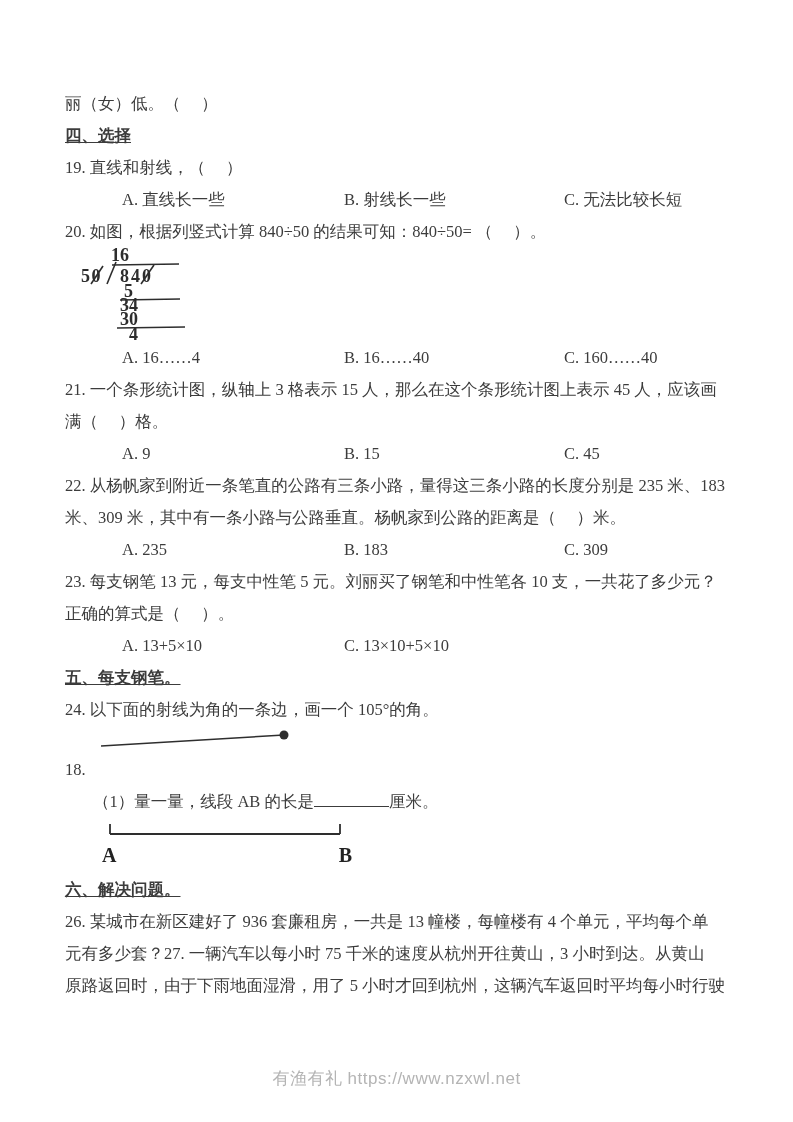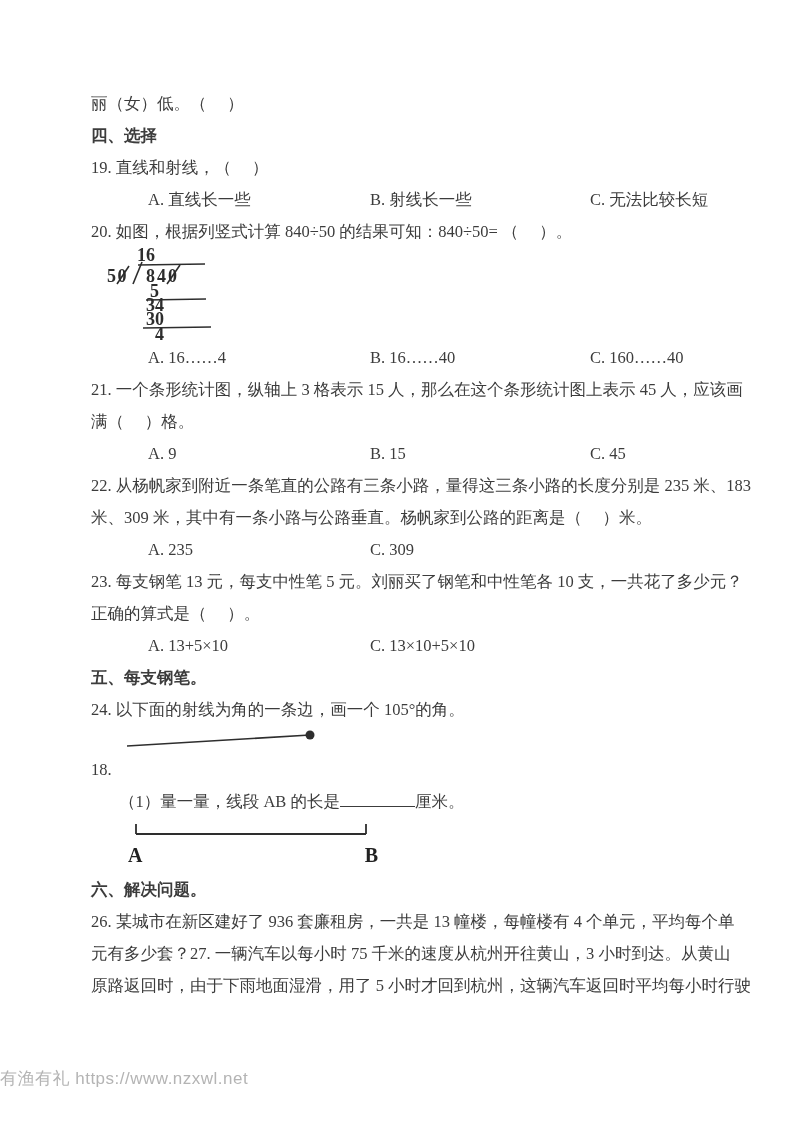--- a/index.html
+++ b/index.html
@@ -5,23 +5,23 @@
   html,body { margin:0; padding:0; background:#ffffff; }
   .page {
     position:relative;
     width:793px; height:1122px;
     background:#ffffff;
     overflow:hidden;
     font-family:"Liberation Serif","DejaVu Serif",serif;
     font-size:16.5px;
     color:#3c3c3c;
   }
-  .content { padding:88px 36px 0 91px; }
+  .content { padding:88px 36px 0 65px; }
   p.line { margin:0; line-height:32px; white-space:pre; }
-  p.heading { font-weight:bold; }
+  p.heading { font-weight:bold;text-decoration:underline; }
   .indent1 { padding-left:28px; }
   .opts { display:flex; line-height:32px; padding-left:18px; white-space:pre; }
   .opt-a { width:222px;margin-left:39px; }
   .opt-b { width:220px; }
   .opt-c { flex:1; }
   .division-figure { height:94px; margin-left:14px; }
   .division-svg text {
     font-family:"Liberation Serif","DejaVu Serif",serif;
     font-size:18px; font-weight:bold; fill:#2d2d2d;
   }
@@ -35,21 +35,21 @@
     width:250px; margin-top:1px;
     font-weight:bold; font-size:20px; color:#222;
   }
   .blank {
     display:inline-block; width:75px; height:15px;
     border-bottom:1.5px solid #3c3c3c;
     vertical-align:baseline;
   }
   .footer {
     position:absolute; left:0; right:0; bottom:32px;
-    text-align:left;
+    text-align:center;
     font-family:"Liberation Sans","DejaVu Sans",sans-serif;
     font-size:17px; color:#b4b4b4;
     letter-spacing:0.5px;
   }
 </style>
 </head>
 <body>
 
 <div class="page">
   <div class="content">
@@ -96,20 +96,21 @@
     <div class="opts">
       <span class="opt-a">A. 9</span>
       <span class="opt-b">B. 15</span>
       <span class="opt-c">C. 45</span>
     </div>
 
     <p class="line">22. 从杨帆家到附近一条笔直的公路有三条小路，量得这三条小路的长度分别是 235 米、183</p>
     <p class="line">米、309 米，其中有一条小路与公路垂直。杨帆家到公路的距离是（     ）米。</p>
     <div class="opts">
       <span class="opt-a">A. 235</span>
+      <span class="opt-b">B. 183</span>
       <span class="opt-c">C. 309</span>
     </div>
 
     <p class="line">23. 每支钢笔 13 元，每支中性笔 5 元。刘丽买了钢笔和中性笔各 10 支，一共花了多少元？</p>
     <p class="line">正确的算式是（     ）。</p>
     <div class="opts">
       <span class="opt-a">A. 13+5×10</span>
       <span class="opt-c">C. 13×10+5×10</span>
     </div>
 

